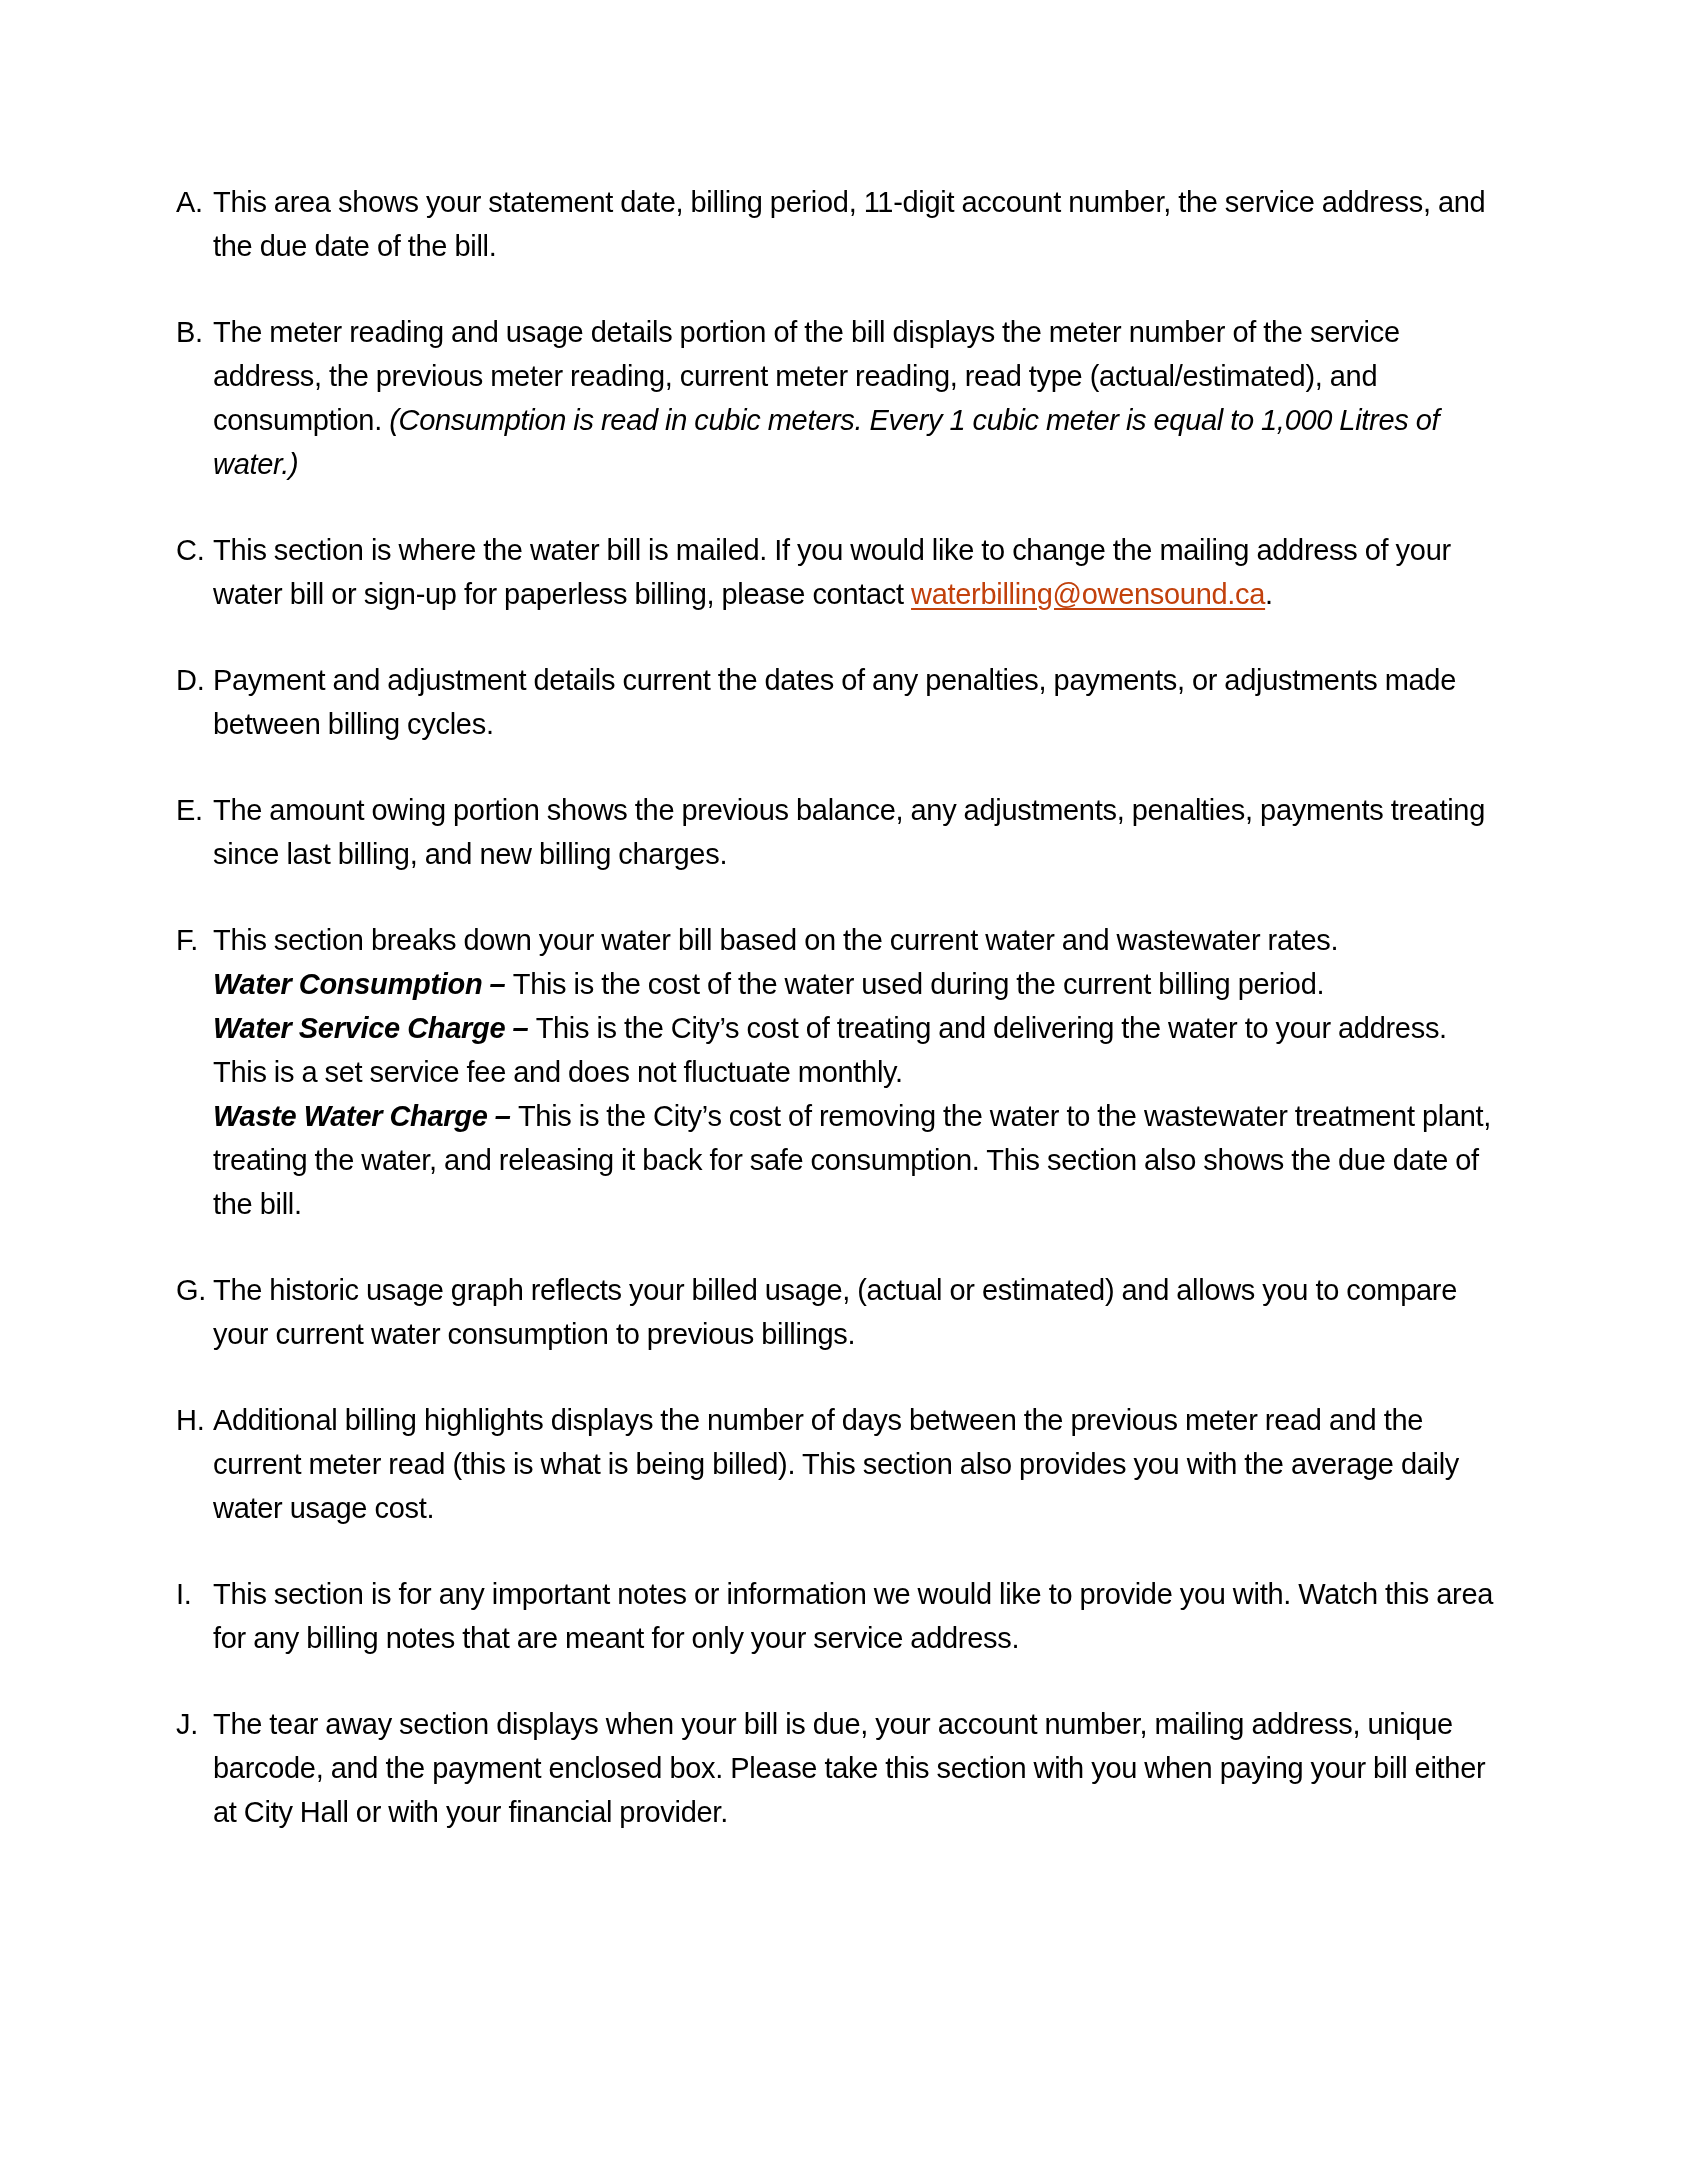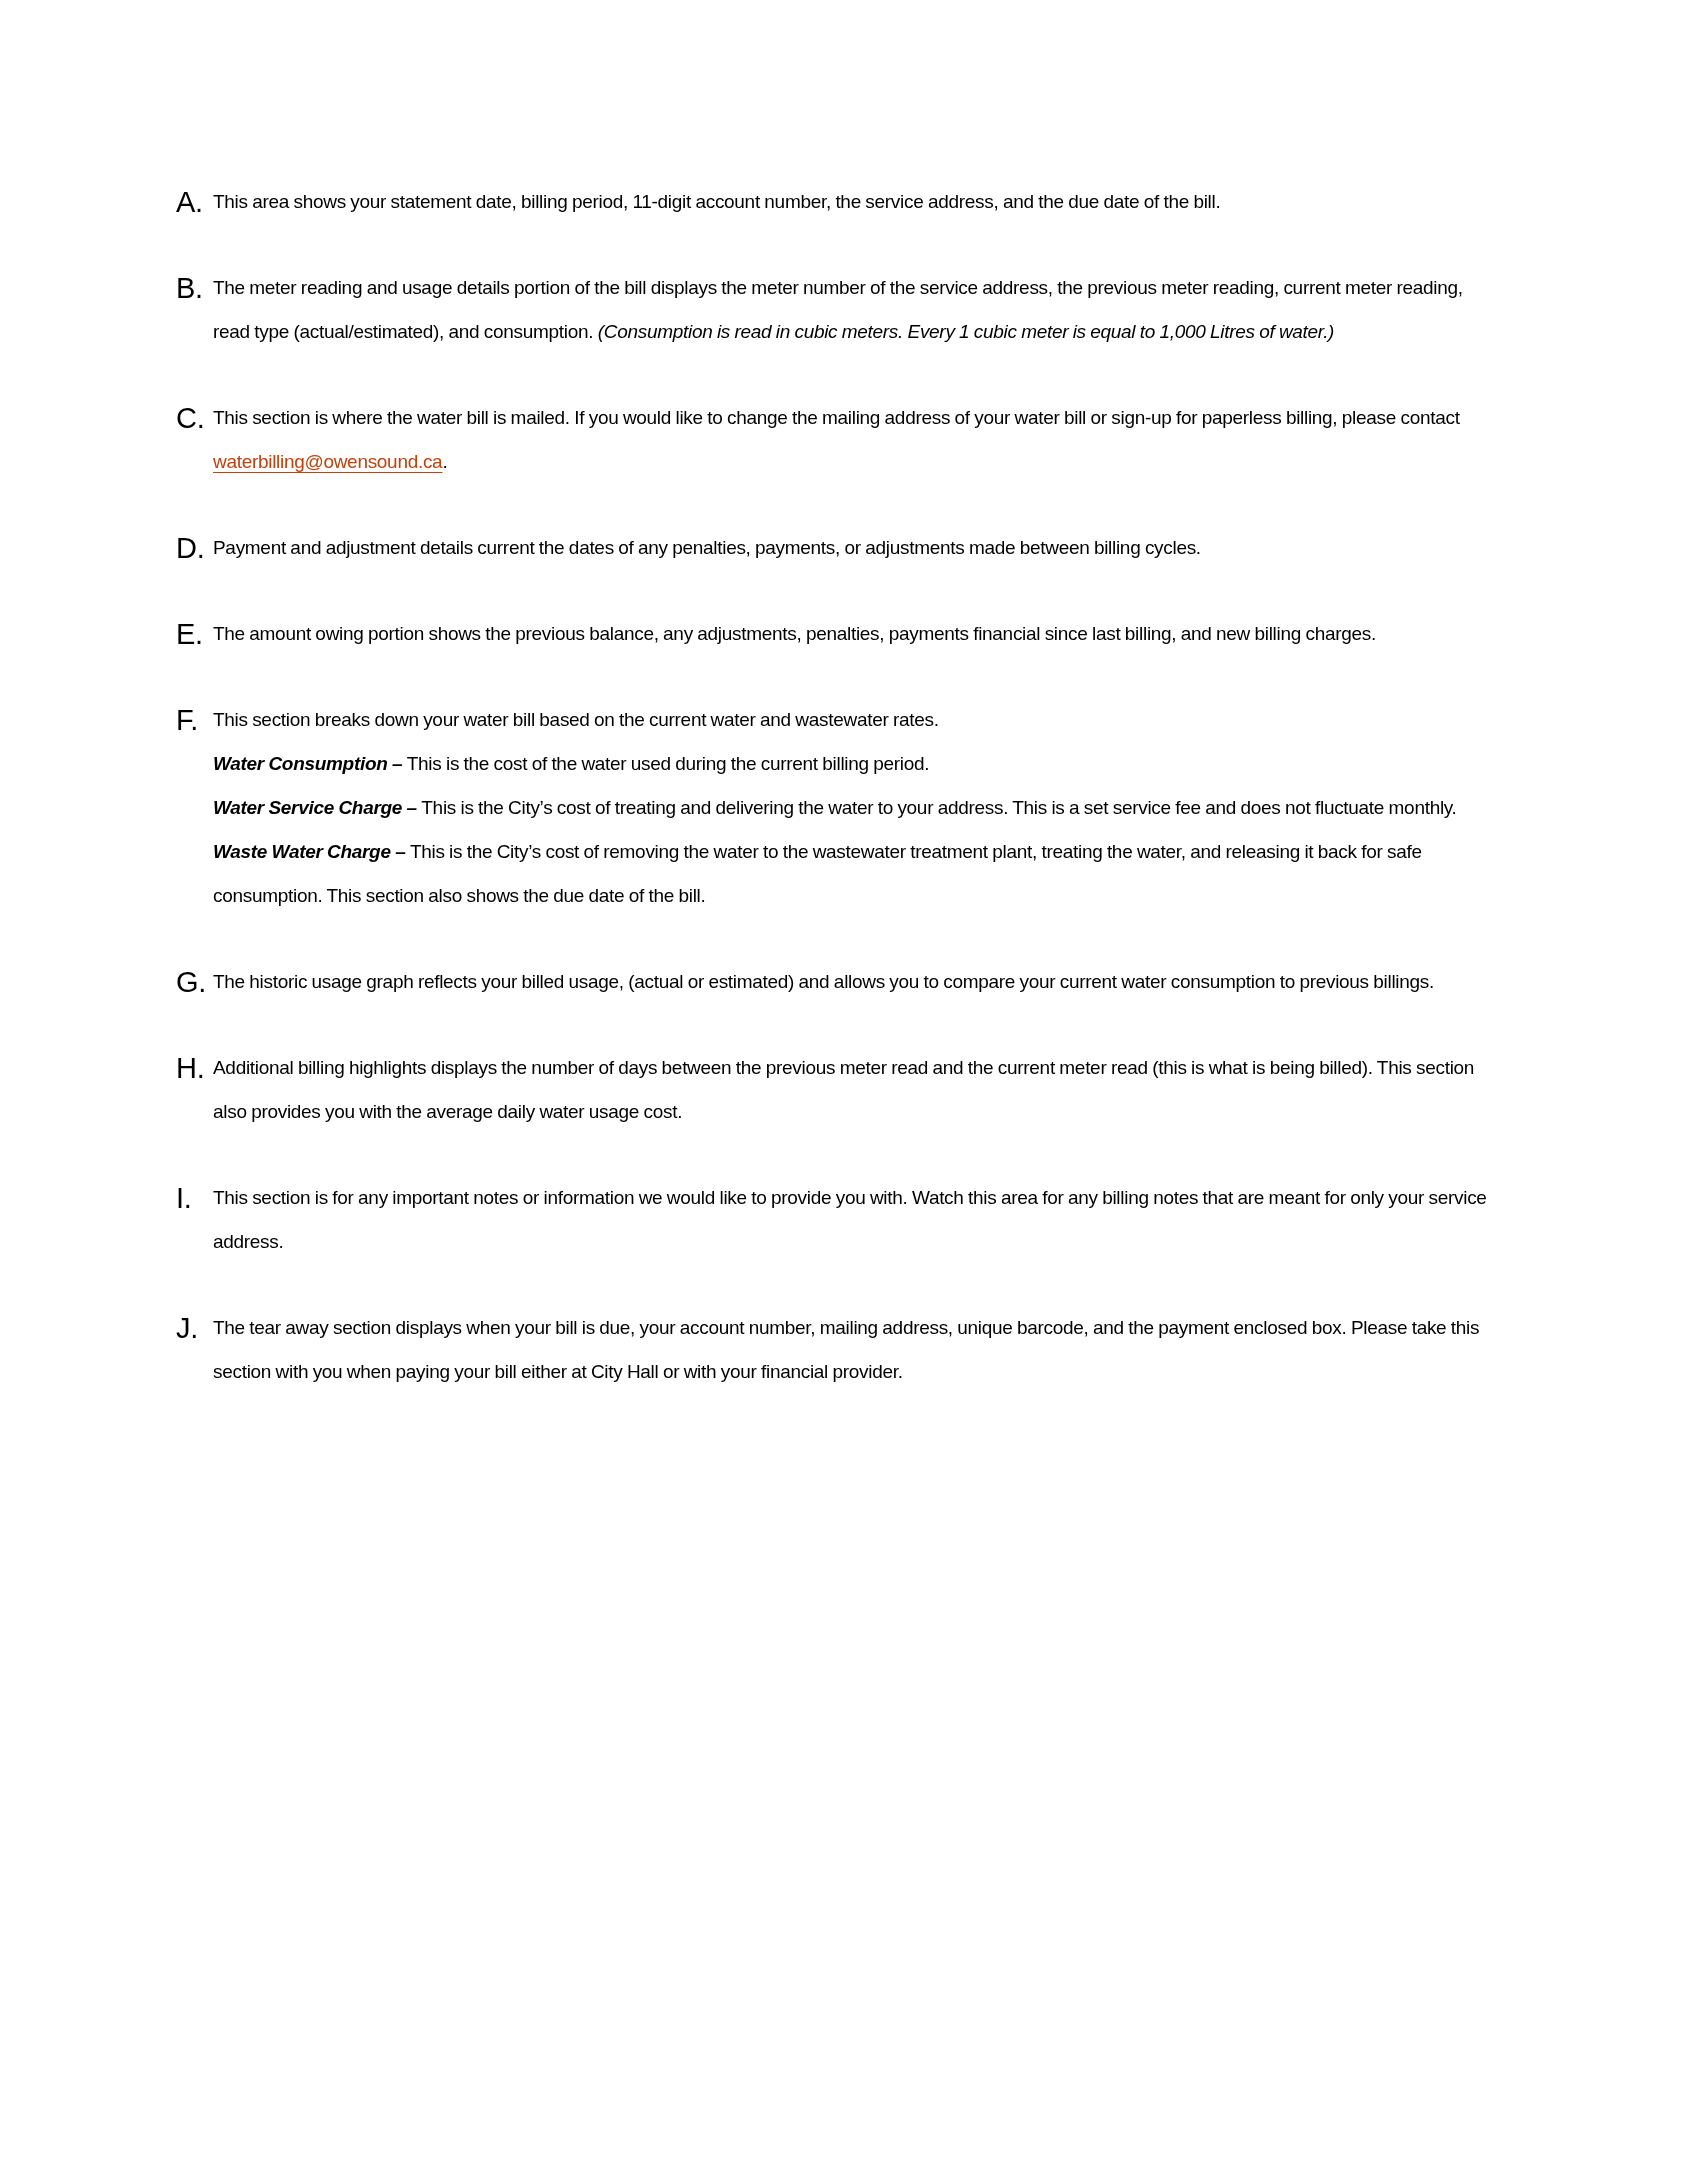--- a/index.html
+++ b/index.html
@@ -28,21 +28,21 @@
   }
   .guide-item .letter {
     flex: 0 0 37px;
     font-size: 29px;
     line-height: 44px;
     letter-spacing: -0.3px;
   }
   .guide-item .text {
     flex: 0 0 auto;
     width: 1289px;
-    font-size: 19px;
+    font-size: 29px;
     line-height: 44px;
     letter-spacing: -0.3px;
     word-spacing: -0.5px;
   }
   .seg-n  { font-style: normal; font-weight: normal; }
   .seg-i  { font-style: italic; font-weight: normal; }
   .seg-bi { font-style: italic; font-weight: bold; text-align: center; }
   a.seg-a {
     text-decoration: underline;
     text-underline-offset: 4px;
@@ -64,21 +64,21 @@
       <div class="guide-item">
         <span class="letter">C.</span>
         <div class="text"><span class="seg-n">This section is where the water bill is mailed. If you would like to change the mailing address of your water bill or sign-up for paperless billing, please contact </span><a class="seg-a" href="#" style="color: #c2410c;">waterbilling@owensound.ca</a><span class="seg-n">.</span></div>
       </div>
       <div class="guide-item">
         <span class="letter">D.</span>
         <div class="text"><span class="seg-n">Payment and adjustment details current the dates of any penalties, payments, or adjustments made between billing cycles.</span></div>
       </div>
       <div class="guide-item">
         <span class="letter">E.</span>
-        <div class="text"><span class="seg-n">The amount owing portion shows the previous balance, any adjustments, penalties, payments financial since last billing, and new billing charges.</span></div>
+        <div class="text"><span class="seg-n">The amount owing portion shows the previous balance, any adjustments, penalties, payments treating since last billing, and new billing charges.</span></div>
       </div>
       <div class="guide-item">
         <span class="letter">F.</span>
         <div class="text"><span class="seg-n">This section breaks down your water bill based on the current water and wastewater rates.</span><br><span class="seg-bi">Water Consumption – </span><span class="seg-n">This is the cost of the water used during the current billing period.</span><br><span class="seg-bi">Water Service Charge – </span><span class="seg-n">This is the City’s cost of treating and delivering the water to your address. This is a set service fee and does not fluctuate monthly.</span><br><span class="seg-bi">Waste Water Charge – </span><span class="seg-n">This is the City’s cost of removing the water to the wastewater treatment plant, treating the water, and releasing it back for safe consumption. This section also shows the due date of the bill.</span></div>
       </div>
       <div class="guide-item">
         <span class="letter">G.</span>
         <div class="text"><span class="seg-n">The historic usage graph reflects your billed usage, (actual or estimated) and allows you to compare your current water consumption to previous billings.</span></div>
       </div>
       <div class="guide-item">

